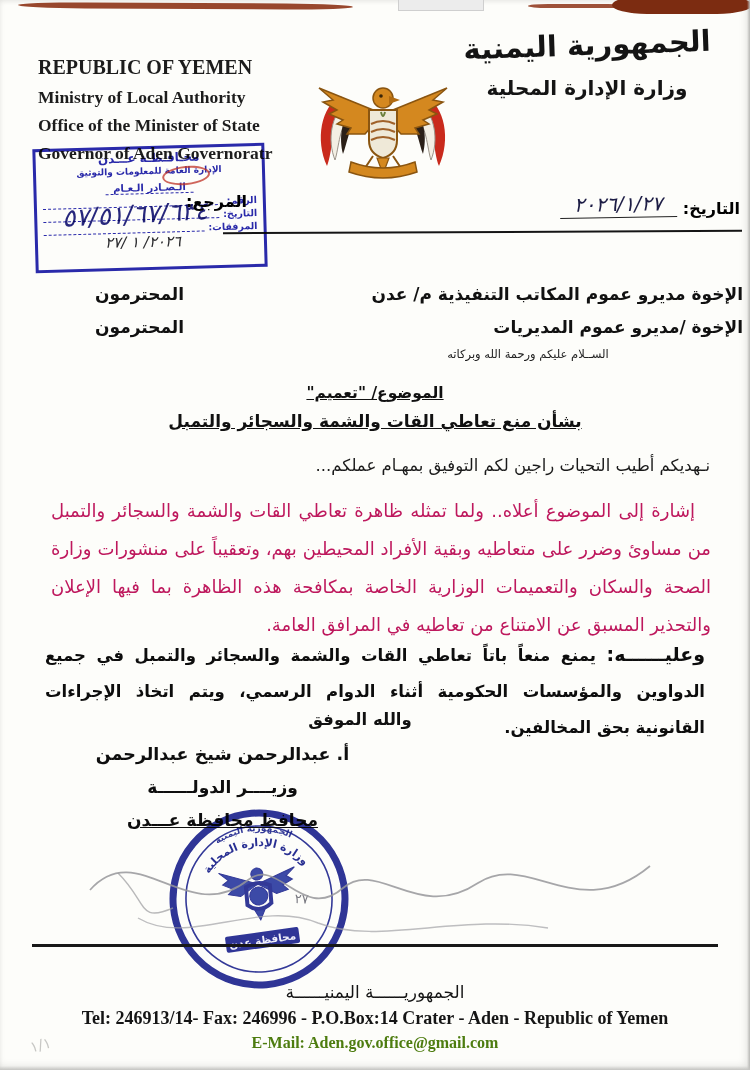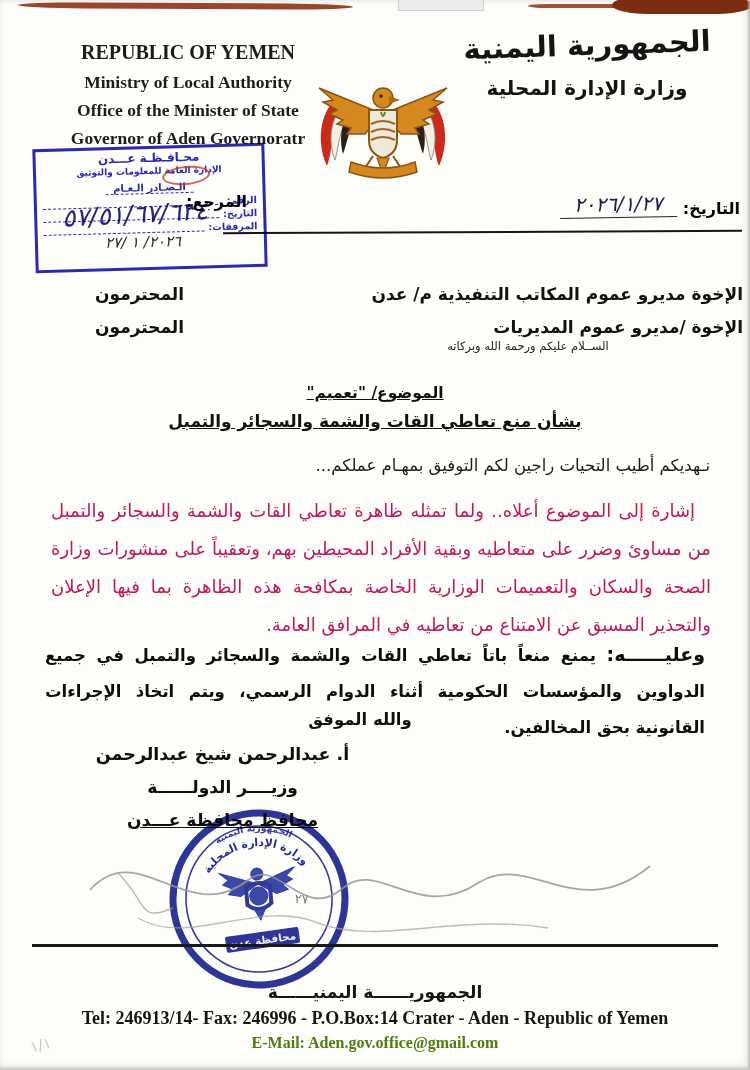--- a/index.html
+++ b/index.html
@@ -11,21 +11,21 @@
   }
   
   .scan-strip{position:absolute;background:#8d3316;border-radius:40%/100%;}
   .strip1{left:18px;top:3px;width:335px;height:6px;transform:rotate(.3deg);opacity:.9;}
   .strip2{left:528px;top:4px;width:100px;height:4px;opacity:.85;}
   .strip3{left:612px;top:-4px;width:140px;height:18px;background:#7c2c11;border-radius:50%/100%;}
   .gray-tab{position:absolute;left:398px;top:0;width:84px;height:10px;background:#ececec;border:1px solid #cfcfcf;border-top:none;}
   .edge-right{position:absolute;right:0;top:0;width:3px;height:100%;background:linear-gradient(to left,#b9b9b6,transparent);}
   .edge-bottom{position:absolute;left:0;bottom:0;width:100%;height:4px;background:linear-gradient(to top,#c5c5c2,transparent);}
   
-  .hdr-en{position:absolute;left:38px;top:41px;width:300px;text-align:center;
+  .hdr-en{position:absolute;left:38px;top:56px;width:300px;text-align:left;
     font-family:"Liberation Serif",serif;font-weight:bold;color:#1c1c1c;direction:ltr;}
   .hdr-en .l1{font-size:20px;margin-bottom:8px;}
   .hdr-en .l2,.hdr-en .l3,.hdr-en .l4{font-size:17.5px;margin-bottom:7px;}
   .emblem{position:absolute;left:303px;top:62px;width:160px;height:125px;}
   .hdr-ar{position:absolute;right:8px;top:28px;width:310px;text-align:center;direction:rtl;color:#141414;}
   .hdr-ar .calli{font-size:29px;font-weight:bold;transform:rotate(-2deg);font-family:"DejaVu Sans",sans-serif;}
   .hdr-ar .ministry{font-size:20px;font-weight:bold;margin-top:14px;}
   .hdr-ar .office{font-size:18px;font-weight:bold;margin-top:10px;}
   .date-row{position:absolute;right:10px;top:192px;width:330px;direction:rtl;display:flex;align-items:flex-end;gap:6px;}
   .date-row .lbl{font-size:16px;font-weight:bold;white-space:nowrap;}
@@ -43,21 +43,21 @@
   .rstamp .frow{display:flex;direction:rtl;font-size:9.5px;font-weight:bold;padding:2px 6px 0 6px;align-items:center;gap:4px;}
   .rstamp .dots{flex:1;border-bottom:1.5px dashed #2a2aae;height:8px;}
   .red-scribble{position:absolute;right:52px;top:18px;width:44px;height:15px;border:2px solid #c23327;border-radius:50%;opacity:.75;transform:rotate(-4deg);}
   .stamp-num{position:absolute;left:0px;top:200px;width:270px;direction:ltr;text-align:center;
     font-size:25px;font-style:italic;color:#26267e;transform:rotate(-3deg);letter-spacing:3px;mix-blend-mode:multiply;}
   .stamp-date{position:absolute;left:48px;top:233px;width:190px;direction:ltr;text-align:center;
     font-size:15px;font-style:italic;color:#2c2c30;transform:rotate(-1deg);letter-spacing:2px;mix-blend-mode:multiply;}
   
   .addr{position:absolute;left:95px;top:284px;width:648px;direction:rtl;}
   .addr .row{display:flex;justify-content:space-between;font-weight:bold;font-size:17px;color:#111;margin-bottom:13px;}
-  .salutation{position:absolute;left:408px;top:339px;width:240px;text-align:center;direction:rtl;font-size:11.5px;color:#222;}
+  .salutation{position:absolute;left:408px;top:347px;width:240px;text-align:center;direction:rtl;font-size:11.5px;color:#222;}
   
   .subject{position:absolute;left:145px;top:384px;width:460px;text-align:center;direction:rtl;color:#111;}
   .subject .s1{font-size:15.5px;font-weight:bold;text-decoration:underline;}
   .subject .s2{font-size:17px;font-weight:bold;text-decoration:underline;margin-top:9px;}
   
   .greet{position:absolute;right:40px;top:456px;width:670px;direction:rtl;font-size:16.5px;color:#1a1a1a;}
   .para1{position:absolute;right:39px;top:492px;width:660px;direction:rtl;font-size:18px;line-height:38px;
     text-align:justify;color:#be185d;text-indent:16px;}
   .para2{position:absolute;right:45px;top:636px;width:660px;direction:rtl;font-size:16.5px;line-height:36px;
     text-align:justify;color:#0d0d0d;font-weight:bold;}
@@ -70,21 +70,21 @@
   .sig .title{font-size:17px;font-weight:bold;margin-top:13px;}
   .sig .role{font-size:17px;font-weight:bold;margin-top:13px;text-decoration:underline;}
   
   .ostamp{position:absolute;left:166px;top:806px;width:186px;height:186px;transform:rotate(-5deg);mix-blend-mode:multiply;}
   .scrawl{position:absolute;left:78px;top:828px;width:585px;height:130px;pointer-events:none;}
   
   .footer-line{position:absolute;left:32px;top:944px;width:686px;height:3px;background:#181818;}
   .f-ar1{position:absolute;left:35px;top:954px;width:680px;text-align:center;direction:rtl;
     font-size:16.5px;font-weight:bold;color:#141414;}
   .f-ar2{position:absolute;left:35px;top:982px;width:680px;text-align:center;direction:rtl;
-    font-size:17px;font-weight:bold;color:#141414;}
+    font-size:17px;font-weight:normal;color:#141414;}
   .f-en1{position:absolute;left:10px;top:1008px;width:730px;text-align:center;direction:ltr;
     font-family:"Liberation Serif",serif;font-size:18px;font-weight:bold;color:#151515;}
   .f-en2{position:absolute;left:10px;top:1034px;width:730px;text-align:center;direction:ltr;
     font-family:"Liberation Serif",serif;font-size:16px;font-weight:bold;color:#4d7c0f;}
   .page-marker{position:absolute;left:30px;top:1036px;font-size:15px;color:#c7c7c4;transform:rotate(-14deg);direction:ltr;}
 </style>
 </head>
 <body>
 
 <div class="page">

